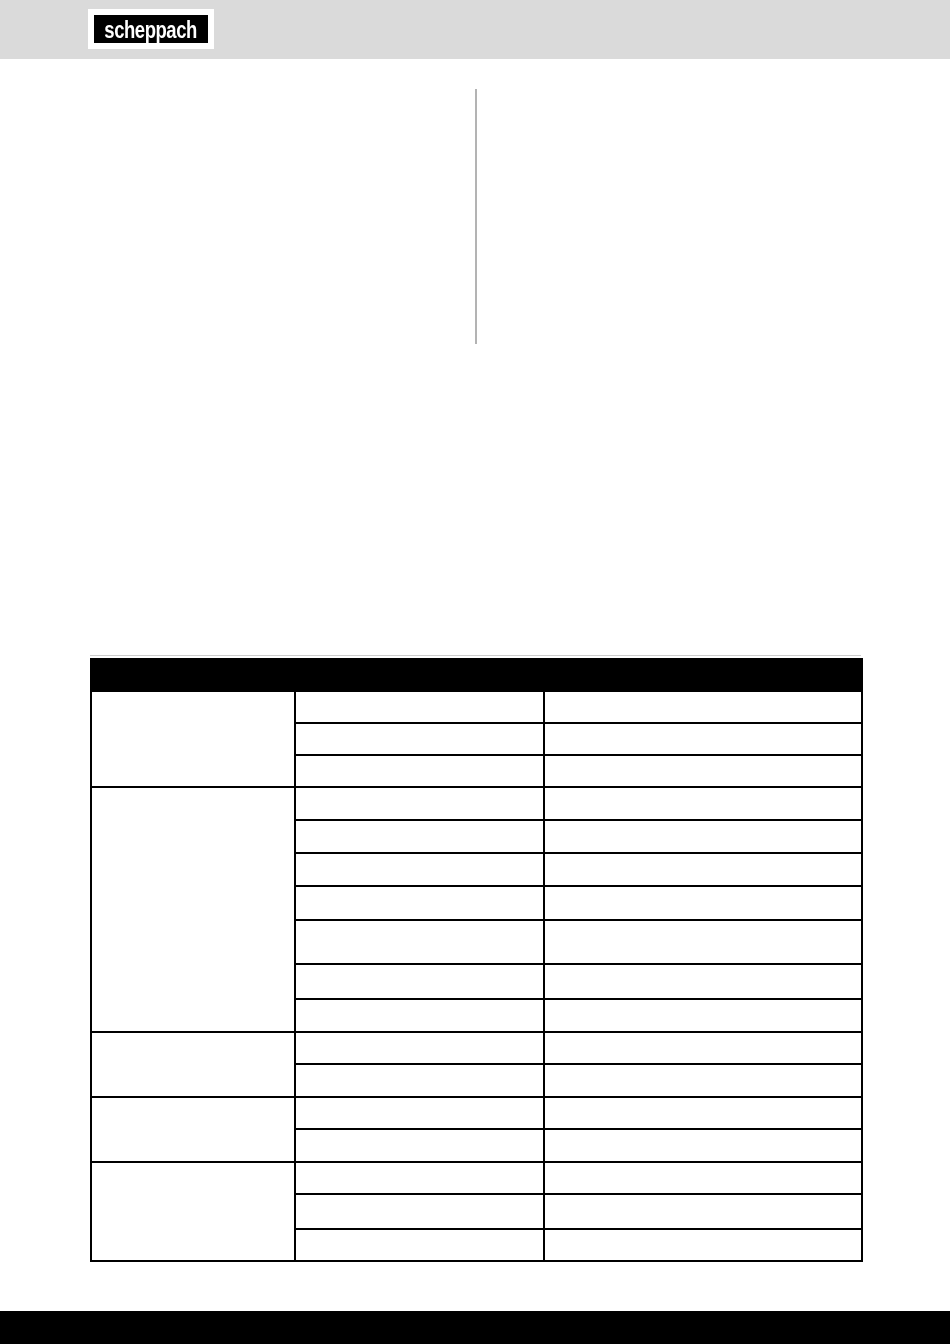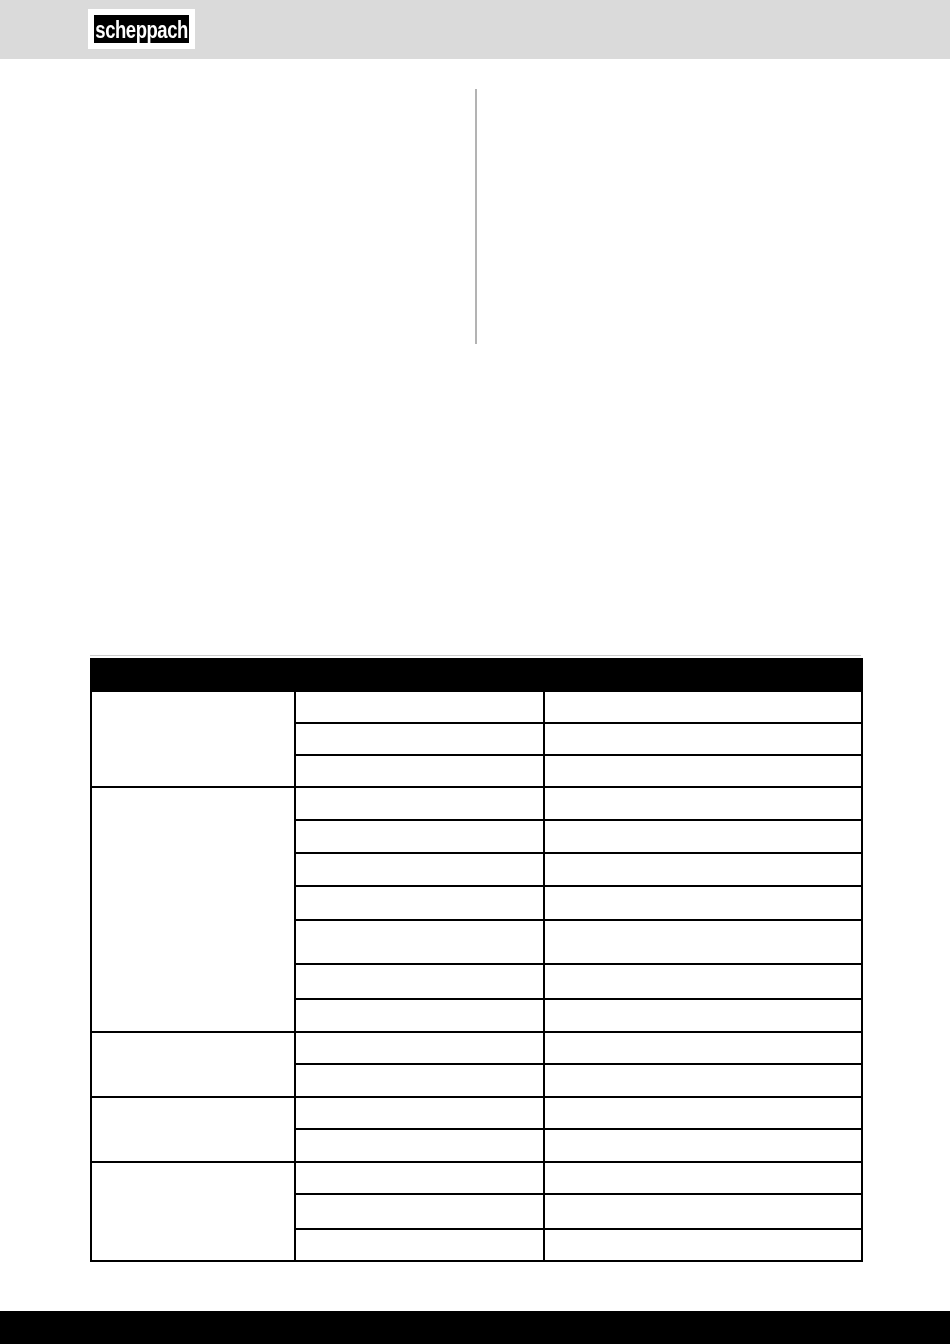--- a/index.html
+++ b/index.html
@@ -18,21 +18,21 @@
 
   
   .header-band {
     position: absolute;
     left: 0; top: 0;
     width: 950px; height: 59px;
   }
   .logo-frame {
     position: absolute;
     left: 88px; top: 9px;
-    width: 107px; height: 40px;
+    width: 126px; height: 40px;
     background: #ffffff;
     box-sizing: border-box;
     padding: 6px;
   }
   .logo-box {
     width: 100%; height: 100%;
     display: flex;
     align-items: center;
     justify-content: center;
     box-sizing: border-box;

